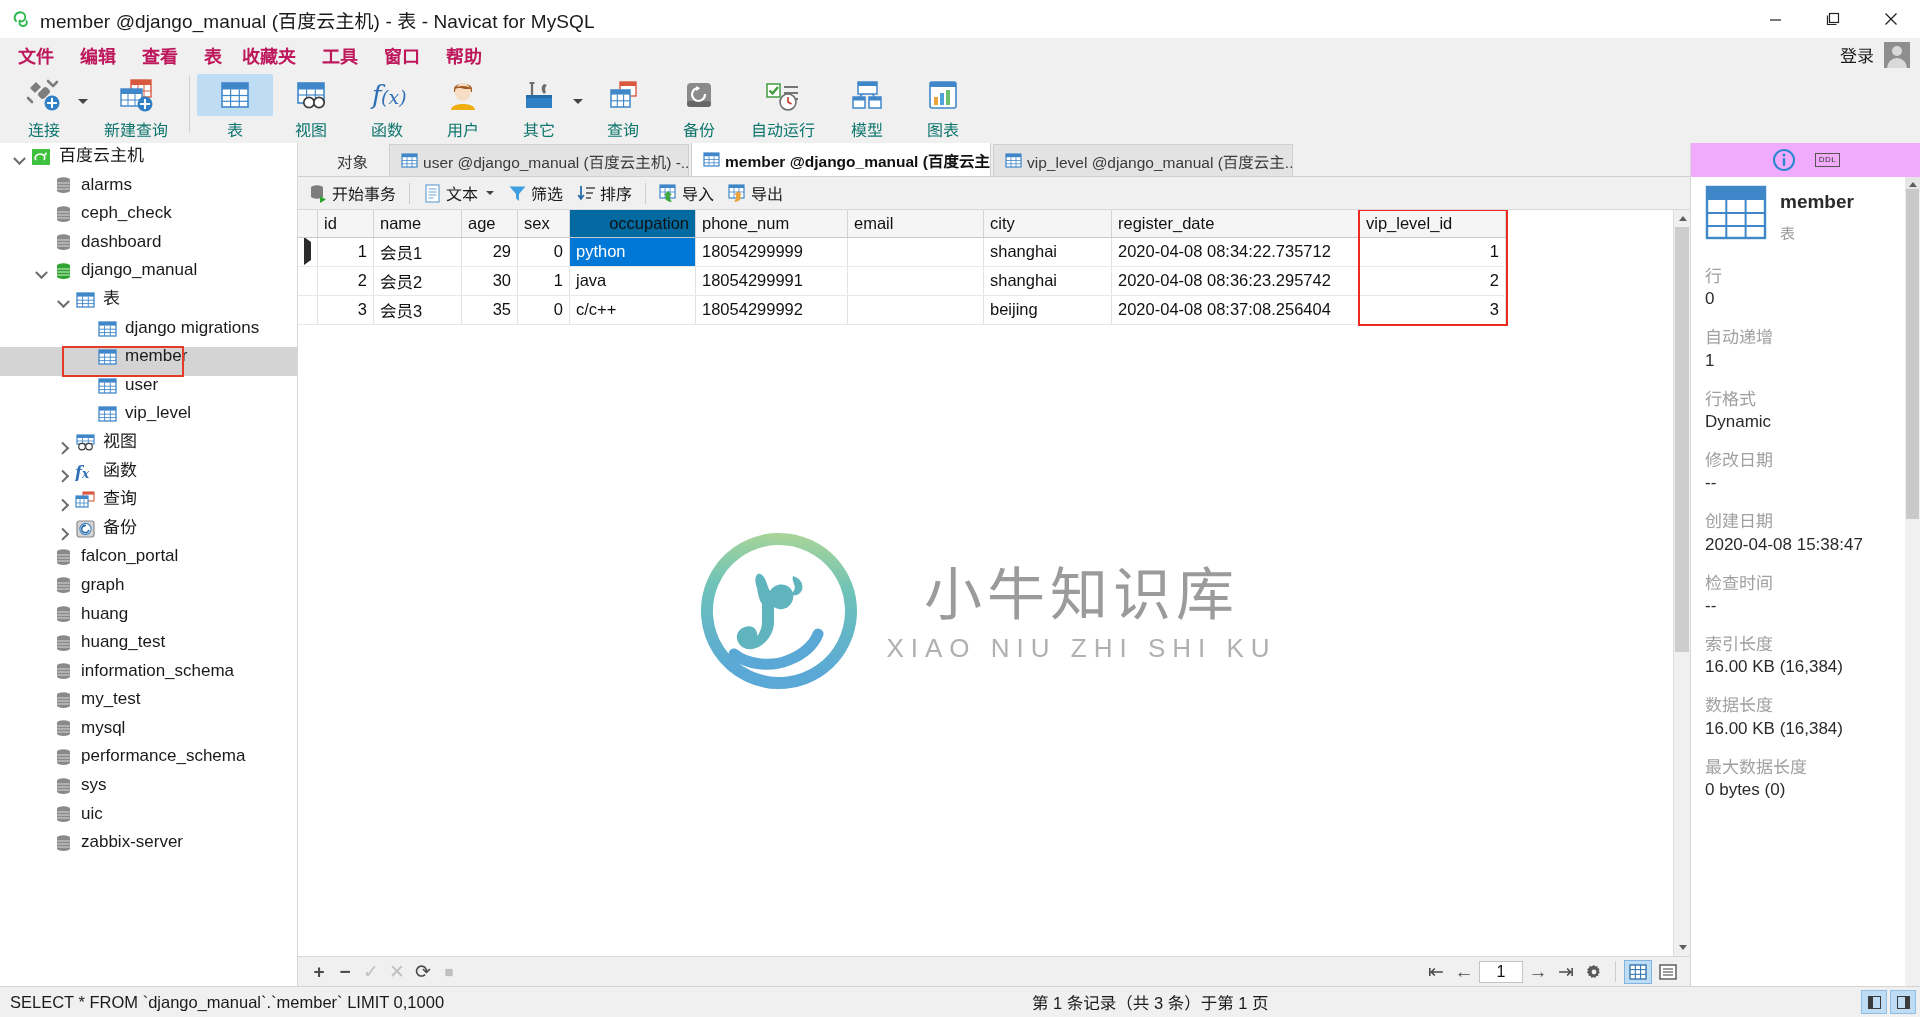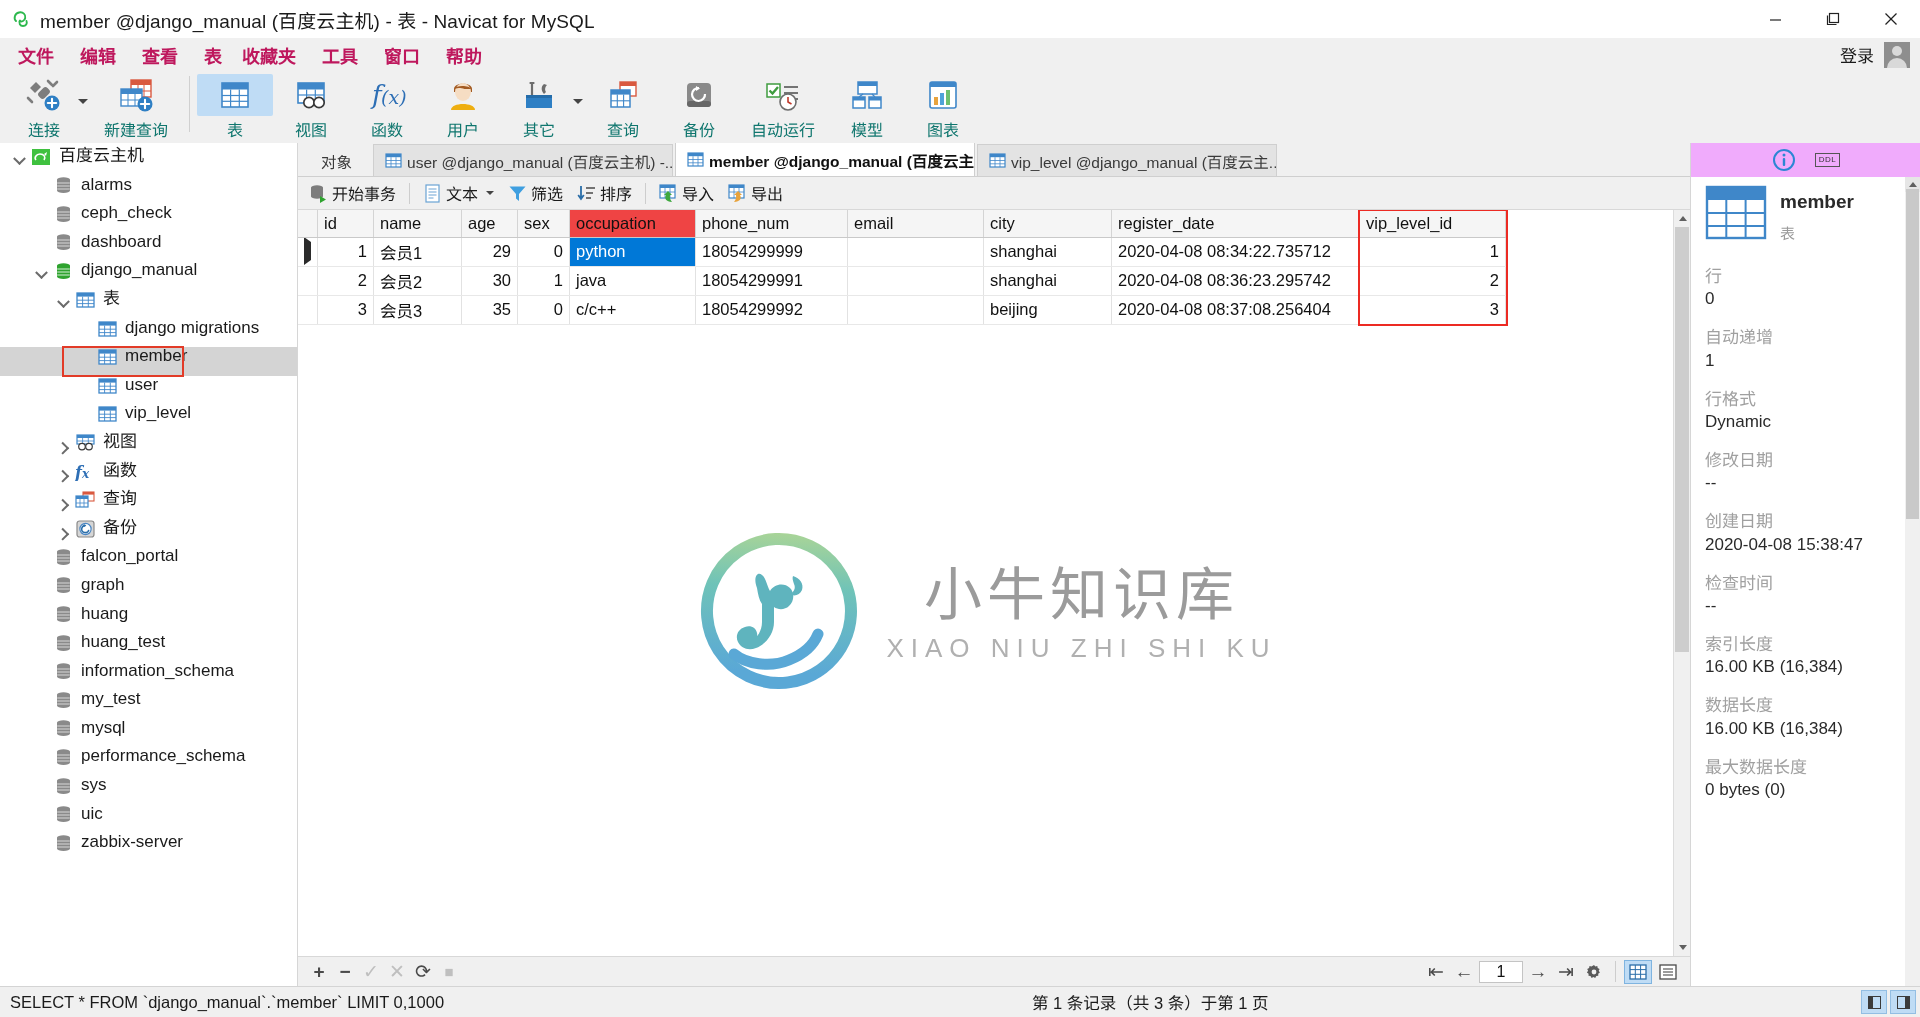--- a/index.html
+++ b/index.html
@@ -215,21 +215,21 @@
     background: #f0f0f0;
   }
 
   
   .tabstrip {
     height: 34px;
     flex: 0 0 34px;
     background: #f0f0f0;
     display: flex;
     align-items: flex-end;
-    padding-left: 4px;
+    padding-left: 20px;
     border-bottom: 1px solid #cfcfcf;
   }
   .tab {
     height: 32px;
     display: flex;
     align-items: center;
     padding: 0 11px;
     font-size: 15.5px;
     color: #3a3a3a;
     background: #e3e3e3;
@@ -304,21 +304,21 @@
     border-right: 1px solid #d4d4d4;
     border-bottom: 1px solid #c9c9c9;
     font-weight: normal;
     text-align: left;
     padding: 2px 6px;
     height: 27px;
     white-space: nowrap;
     overflow: hidden;
     color: #111;
   }
-  table.dgrid th.hl { background: #ef4444; }
+  table.dgrid th.hl { background: #0369a1; text-align: right; }
   table.dgrid td {
     border-right: 1px solid #e2e2e2;
     border-bottom: 1px solid #e8e8e8;
     padding: 2px 6px;
     height: 25px;
     white-space: nowrap;
     overflow: hidden;
     background: #fff;
   }
   td.num { text-align: right; }

